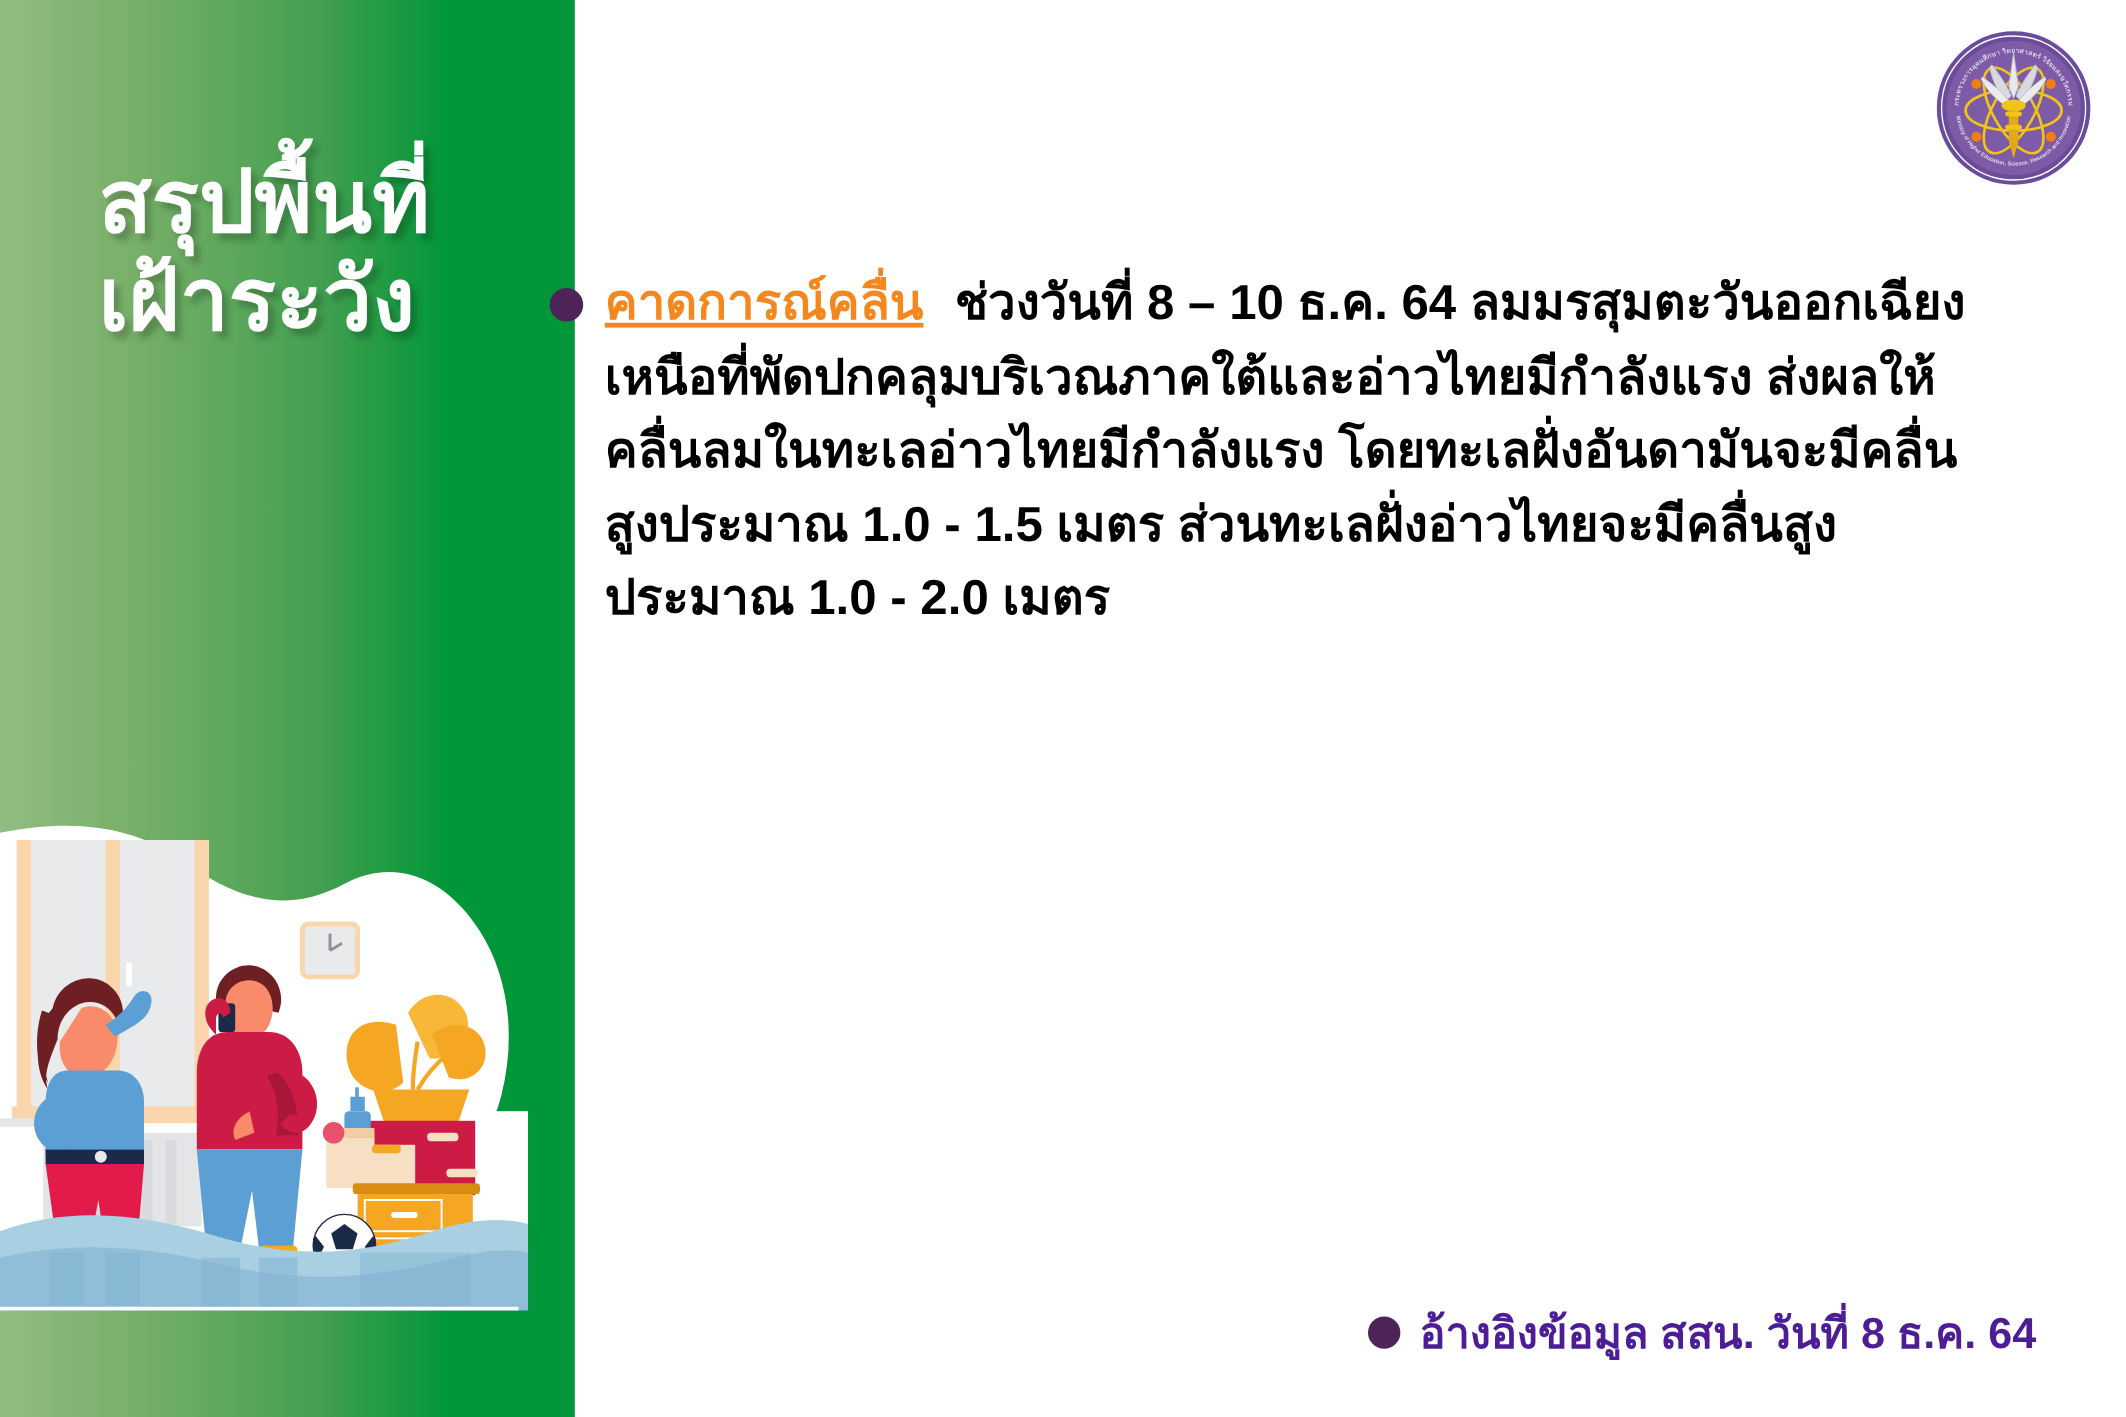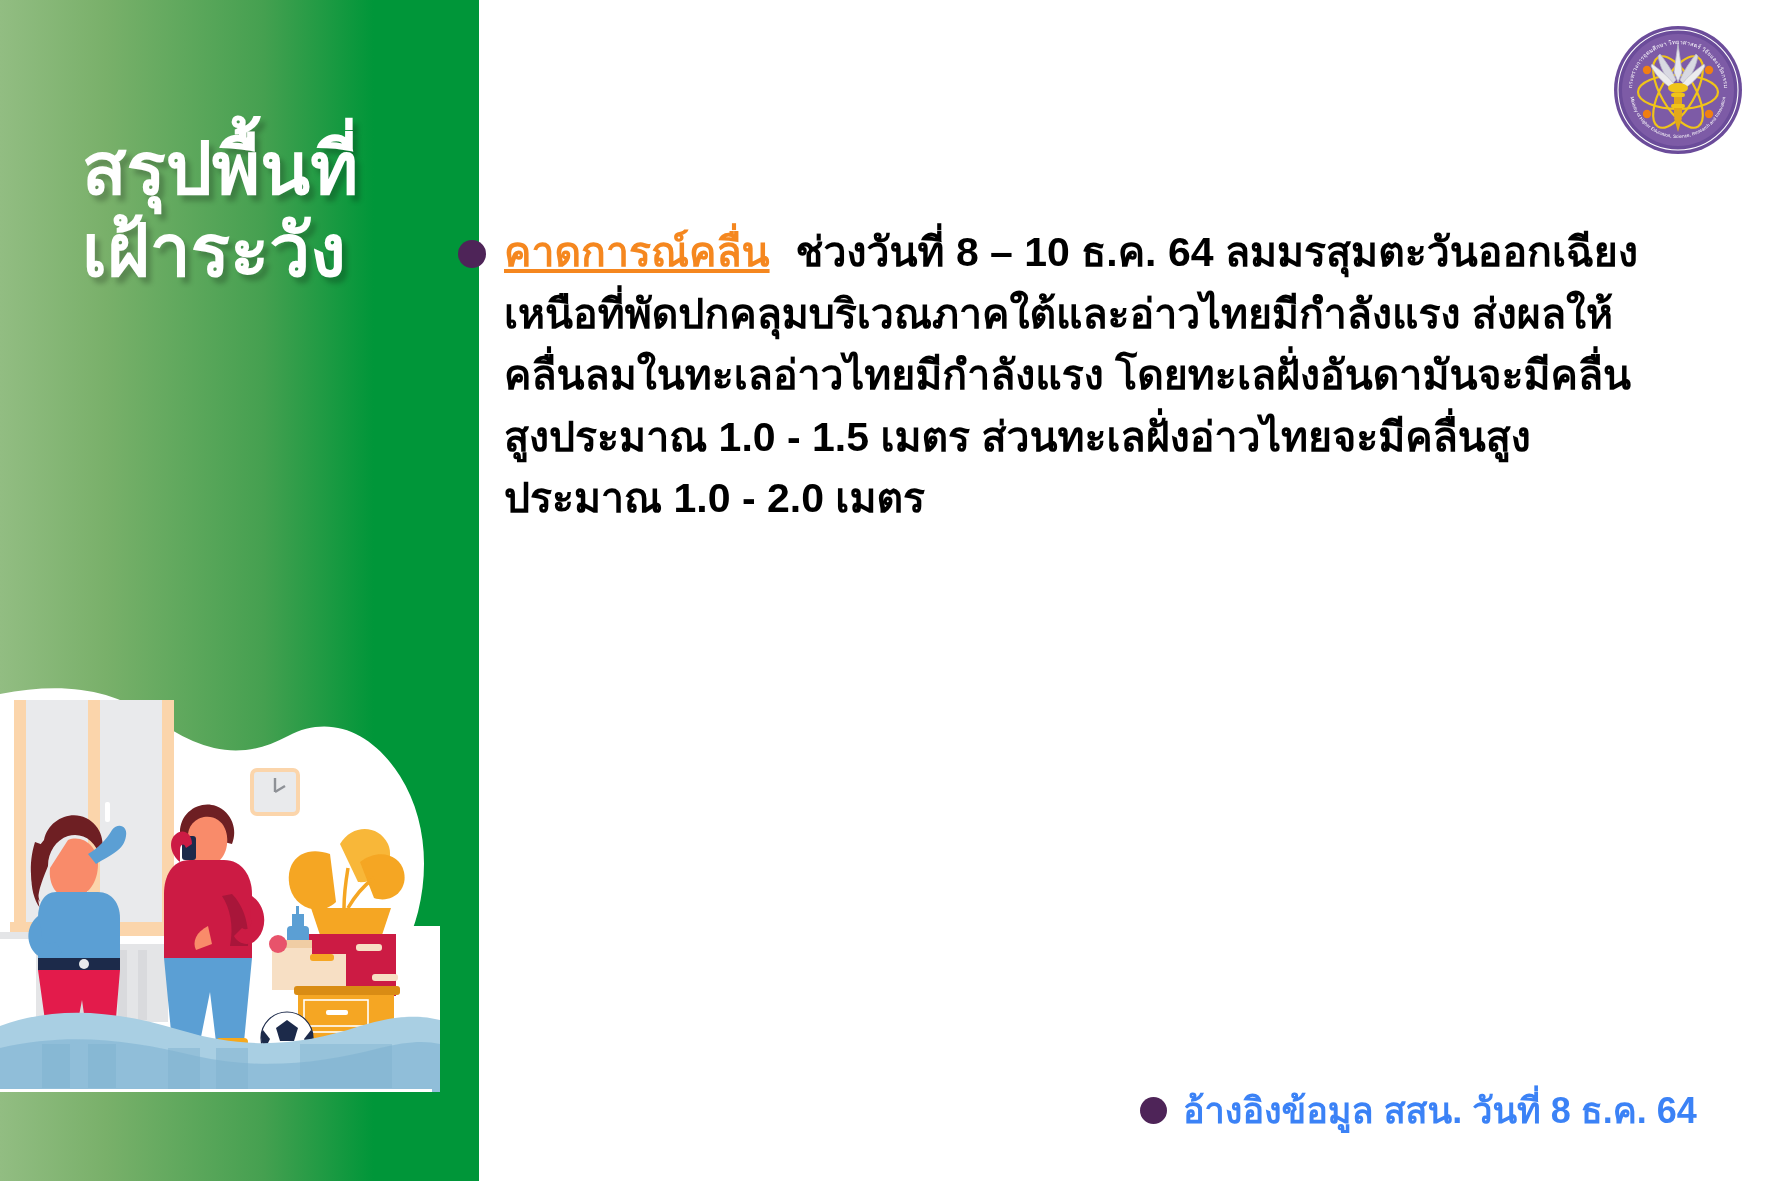--- a/index.html
+++ b/index.html
@@ -108,21 +108,21 @@
   #footer-bullet {
     width: 27px;
     height: 27px;
     border-radius: 50%;
     background: #4e2458;
     flex: 0 0 auto;
   }
   #footer-text {
     font-size: 36px;
     font-weight: bold;
-    color: #3b82f6;
+    color: #4c1d95;
     white-space: nowrap;
   }
 
   
   #logo {
     position: absolute;
     left: 1608px;
     top: 20px;
     width: 140px;
     height: 140px;

